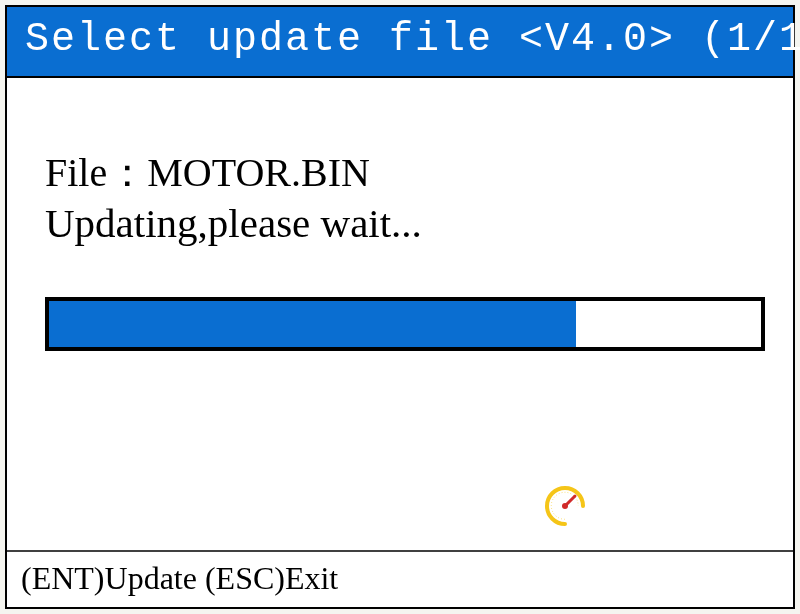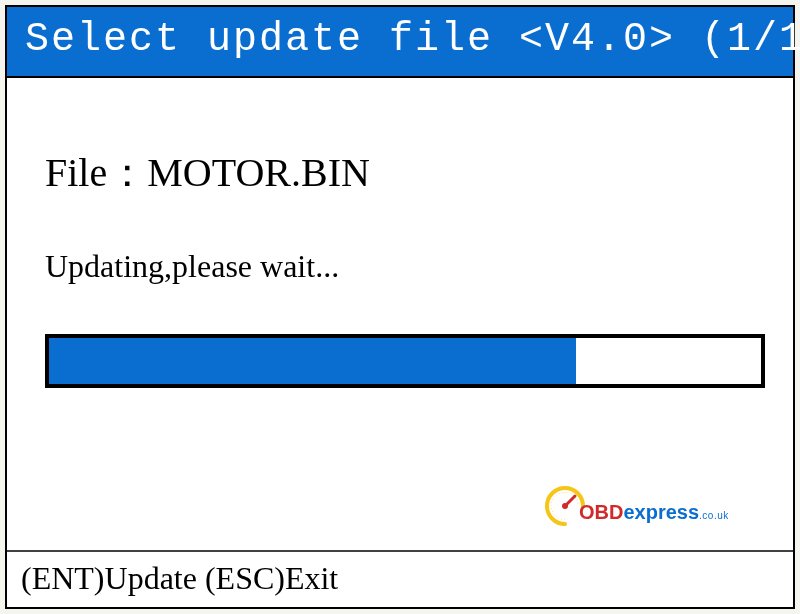--- a/index.html
+++ b/index.html
@@ -42,26 +42,25 @@
       padding: 70px 40px 20px 38px;
       position: relative;
     }
     .file-line {
       font-size: 40px;
       color: #000;
       font-family: "Times New Roman", serif;
       line-height: 1.25;
     }
     .status-line {
-      font-size: 32px;
+      font-size: 41px;
       color: #000;
       font-family: "Times New Roman", serif;
       line-height: 1.25;
       margin-bottom: 48px;
-      margin-top: 48px;
     }
     .progress-outer {
       border: 4px solid #000;
       height: 54px;
       width: 720px;
       margin-top: 6px;
       background: #fff;
       position: relative;
     }
     .progress-inner {
@@ -123,23 +122,20 @@
       <div class="progress-inner" style="width: 74%;"></div>
     </div>
 
     <div class="logo">
       <svg class="logo-circle" viewBox="0 0 44 44">
         <path d="M 22 40 A 18 18 0 1 1 40 22" fill="none" stroke="#f5c518" stroke-width="4" stroke-linecap="round"></path>
         <path d="M 22 40 A 18 18 0 1 1 40 22" fill="none" stroke="#f5c518" stroke-width="1" stroke-dasharray="1,3" transform="scale(0.75) translate(7,7)"></path>
         <line x1="22" y1="22" x2="32" y2="12" stroke="#d12a2a" stroke-width="3" stroke-linecap="round"></line>
         <circle cx="22" cy="22" r="3" fill="#d12a2a"></circle>
       </svg>
-      <div class="logo-text">
-        <span class="logo-obd">OBD</span><span class="logo-ex">express</span><span class="logo-uk">.co.uk</span>
-      </div>
     </div>
   </div>
 
   <div class="footer">
     <span>(ENT)Update (ESC)Exit</span>
   </div>
 
 </div>
 
 </body></html>

